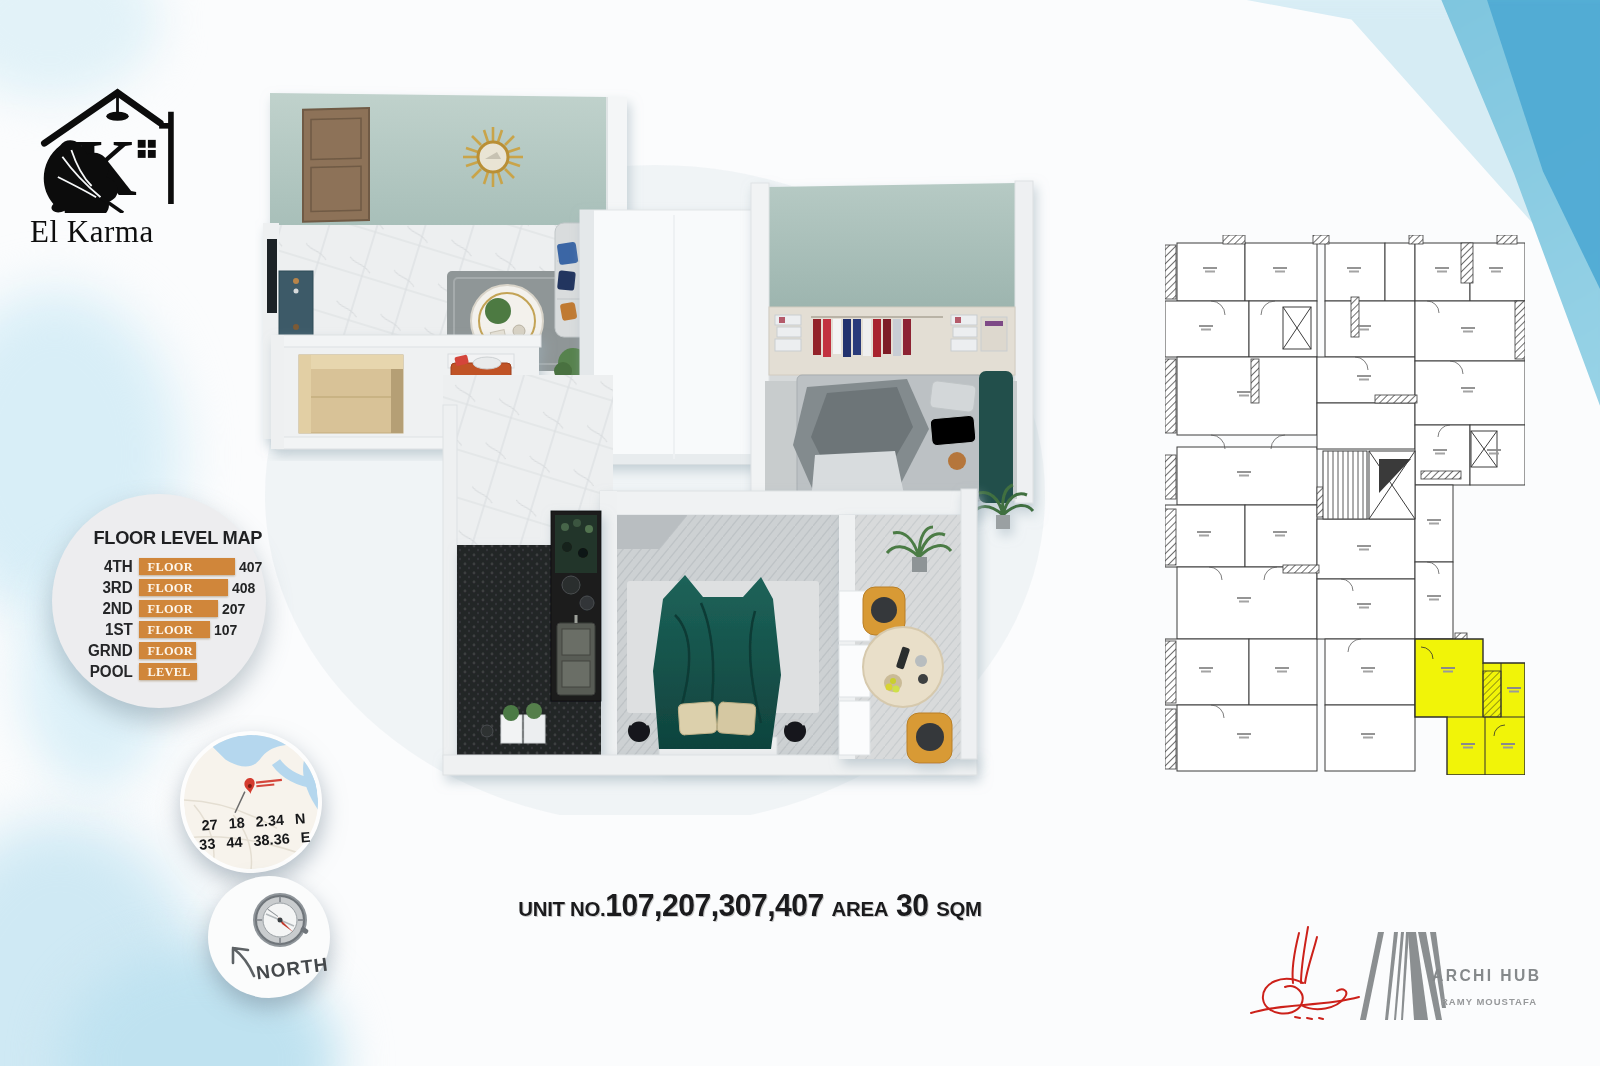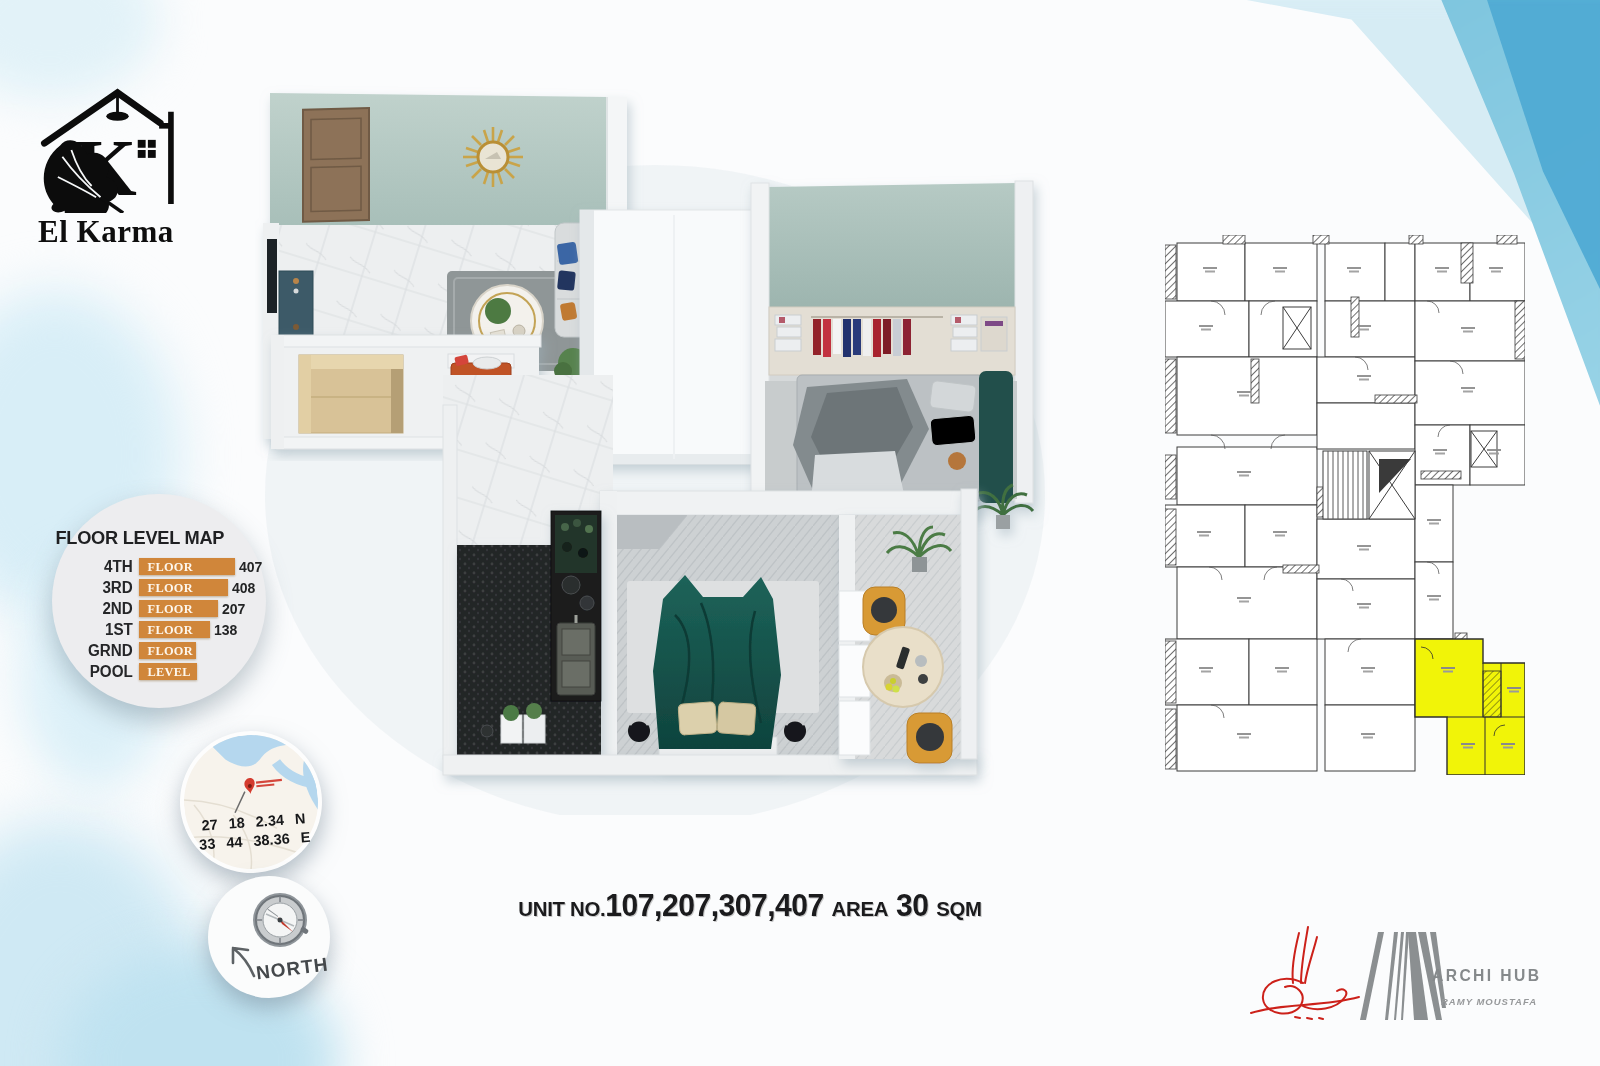--- a/index.html
+++ b/index.html
@@ -11,45 +11,45 @@
   .sw1{left:1140px;top:-20px;width:470px;height:330px;background:#cfe9f3;opacity:.85;filter:blur(16px);clip-path:polygon(0 0,100% 0,100% 100%,45% 12%);}
   .sw2{left:1370px;top:-10px;width:240px;height:540px;background:linear-gradient(150deg,#7cc4de,#9ed6e8);filter:blur(5px);clip-path:polygon(28% 0,100% 0,100% 82%,60% 34%);}
   .sw3{left:1455px;top:-10px;width:160px;height:330px;background:#4da9d3;opacity:.9;filter:blur(7px);clip-path:polygon(18% 0,100% 0,100% 100%,55% 55%);}
   .bl{position:absolute;border-radius:50%;pointer-events:none;}
   .bl1{left:-70px;top:290px;width:250px;height:330px;background:#d8eef7;filter:blur(26px);}
   .bl2{left:-90px;top:820px;width:300px;height:400px;background:#cfe9f4;filter:blur(28px);}
   .bl3{left:60px;top:950px;width:280px;height:220px;background:#bfe2f0;filter:blur(24px);}
   .bl4{left:-60px;top:-60px;width:220px;height:160px;background:#e2f2f8;filter:blur(22px);}
   .bl5{left:20px;top:560px;width:150px;height:230px;background:#dcf0f8;filter:blur(22px);}
   
-  .brandname{left:38px;top:214px;font-family:"Liberation Serif",serif;font-weight:bold;font-size:31px;color:#0e0e0e;letter-spacing:.5px;}
+  .brandname{left:30px;top:214px;font-family:"Liberation Serif",serif;font-weight:normal;font-size:31px;color:#0e0e0e;letter-spacing:.5px;}
   
   .flm{left:52px;top:494px;width:214px;height:214px;border-radius:50%;background:#ededef;box-shadow:0 12px 26px rgba(110,130,145,.45);}
-  .flm-inner{position:absolute;left:0;top:0;width:100%;height:100%;display:flex;flex-direction:column;align-items:flex-start;padding-top:33px;box-sizing:border-box;}
+  .flm-inner{position:absolute;left:0;top:0;width:100%;height:100%;display:flex;flex-direction:column;align-items:flex-end;padding-top:33px;box-sizing:border-box;}
   .flm-title{font-size:19px;font-weight:bold;color:#1f2022;letter-spacing:-.3px;margin-bottom:7px;transform:scaleX(.96);}
   .flm-row{display:flex;align-items:center;height:21px;width:100%;padding-left:34px;box-sizing:border-box;}
   .flm-level{width:48px;text-align:right;font-size:16px;font-weight:bold;color:#252628;margin-right:5px;transform:scaleX(.95);}
   .flm-bar{height:17px;background:#d0863a;box-shadow:0 1px 2px rgba(120,80,20,.4);display:flex;align-items:center;font-family:Liberation Serif, serif;}
   .flm-bar span{color:#fdf6ec;font-size:13px;font-weight:bold;padding-left:9px;letter-spacing:.3px;transform:scaleX(.95);transform-origin:left;}
   .flm-num{font-size:14px;font-weight:bold;color:#232425;margin-left:4px;}
   
   .mapc{left:180px;top:731px;width:142px;height:142px;border-radius:50%;background:#fdfdfd;box-shadow:0 10px 22px rgba(110,130,145,.5);transform:rotate(-6deg);}
   .mapc .mapsvg{position:absolute;left:4px;top:4px;width:134px;height:134px;border-radius:50%;overflow:hidden;}
   .coords{position:absolute;left:0;top:82px;width:100%;text-align:center;font-size:14.5px;font-weight:bold;color:#17181a;line-height:19px;word-spacing:7px;transform:rotate(2deg);}
   
   .compc{left:208px;top:876px;width:122px;height:122px;border-radius:50%;background:#fbfcfc;box-shadow:0 10px 22px rgba(110,130,145,.5);}
   .north-label{position:absolute;left:48px;top:82px;font-size:19px;font-weight:bold;color:#44484b;letter-spacing:1px;transform:rotate(-7deg);}
   
   .unitinfo{left:440px;top:888px;width:620px;display:flex;align-items:baseline;justify-content:center;color:#1b1b1d;text-shadow:1px 1px 0 rgba(140,140,140,.45);transform:scaleX(.97);white-space:nowrap;}
   .ui-sm{font-size:21px;font-weight:bold;letter-spacing:-.3px;}
   .ui-lg{font-size:31px;font-weight:bold;letter-spacing:-.5px;}
   .ui-gap{width:8px;}
   
   .archi-text{left:1432px;top:966px;width:120px;text-align:left;color:#85898b;font-weight:bold;font-size:16.5px;letter-spacing:2.5px;transform:scaleX(.95);transform-origin:left;}
-  .archi-sub{left:1441px;top:996px;width:112px;color:#97999b;font-weight:bold;font-size:9.5px;letter-spacing:1px;font-style:italic;}
+  .archi-sub{left:1441px;top:996px;width:112px;color:#97999b;font-weight:bold;font-size:9.5px;letter-spacing:1px;}
   svg{display:block;}
 </style>
 </head>
 <body>
 
 <div class="canvas">
 
   <div class="sw sw1"></div>
   <div class="sw sw2"></div>
   <div class="sw sw3"></div>
@@ -537,21 +537,21 @@
         <span class="flm-bar" style="width:79px">
             <span>FLOOR</span>
           </span>
         <span class="flm-num">207</span>
       </div>
       <div class="flm-row">
         <span class="flm-level">1ST</span>
         <span class="flm-bar" style="width:71px">
             <span>FLOOR</span>
           </span>
-        <span class="flm-num">138</span>
+        <span class="flm-num">107</span>
       </div>
       <div class="flm-row">
         <span class="flm-level">GRND</span>
         <span class="flm-bar" style="width:57px">
             <span>FLOOR</span>
           </span>
         <span class="flm-num"></span>
       </div>
       <div class="flm-row">
         <span class="flm-level">POOL</span>

